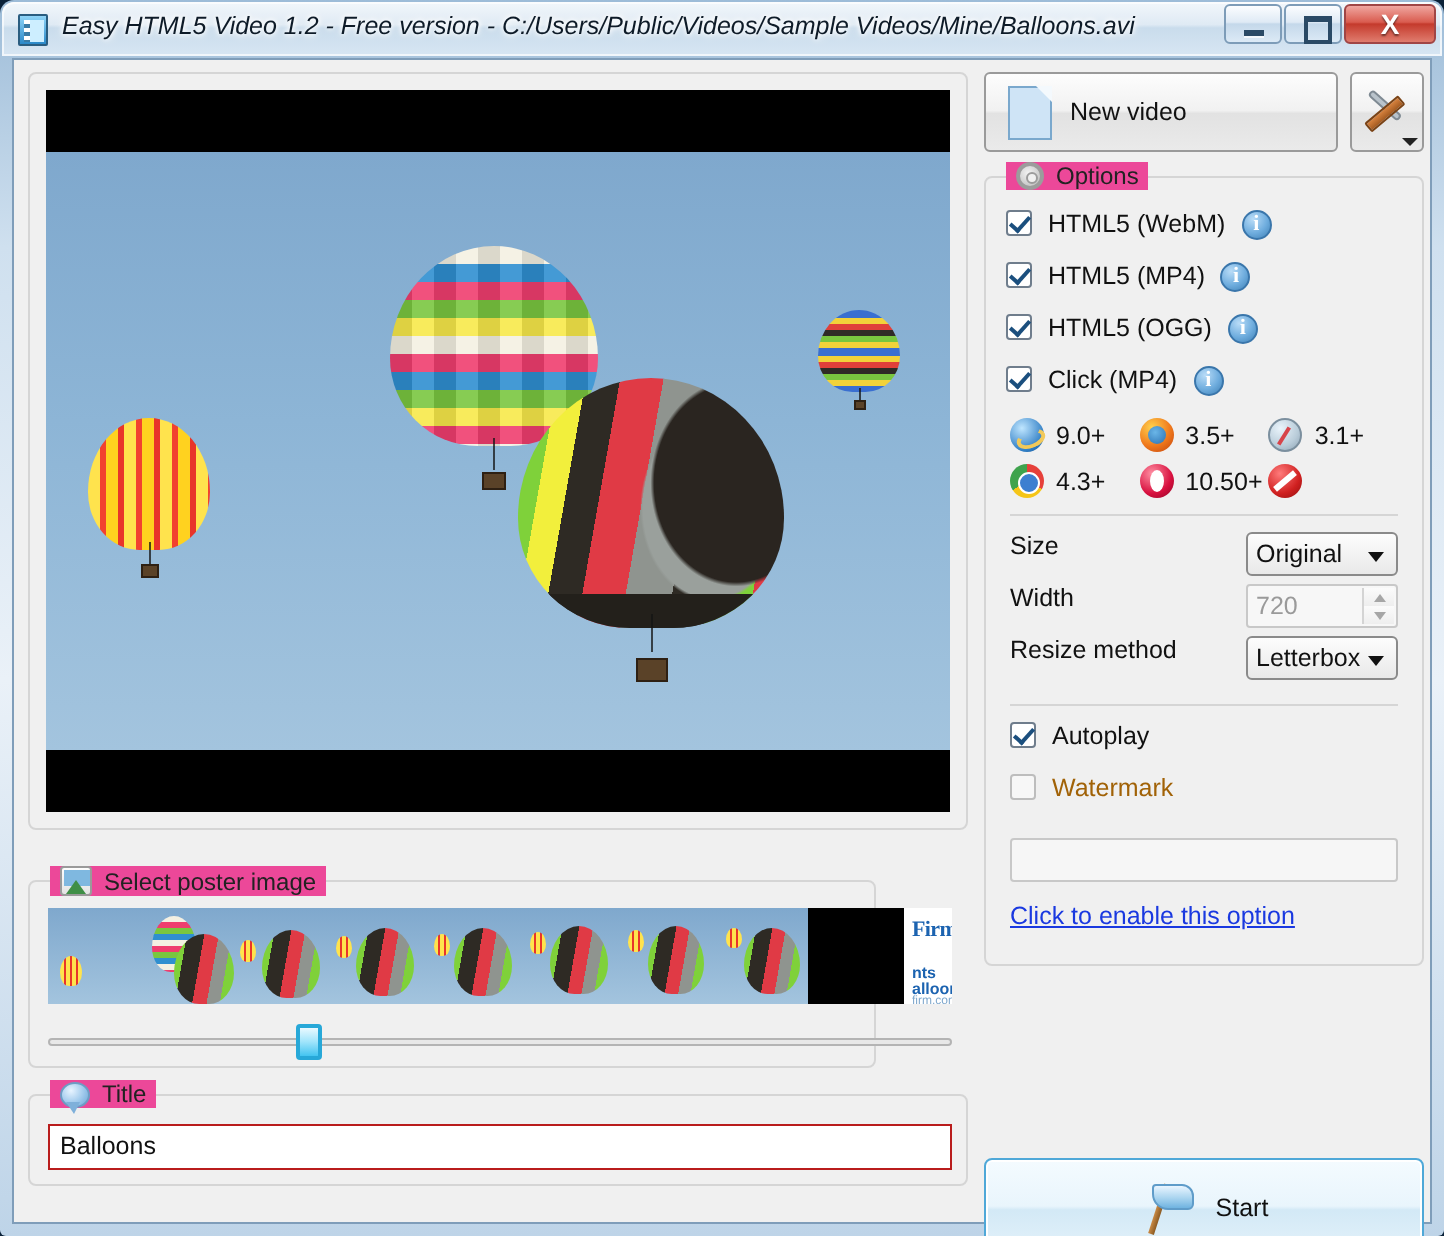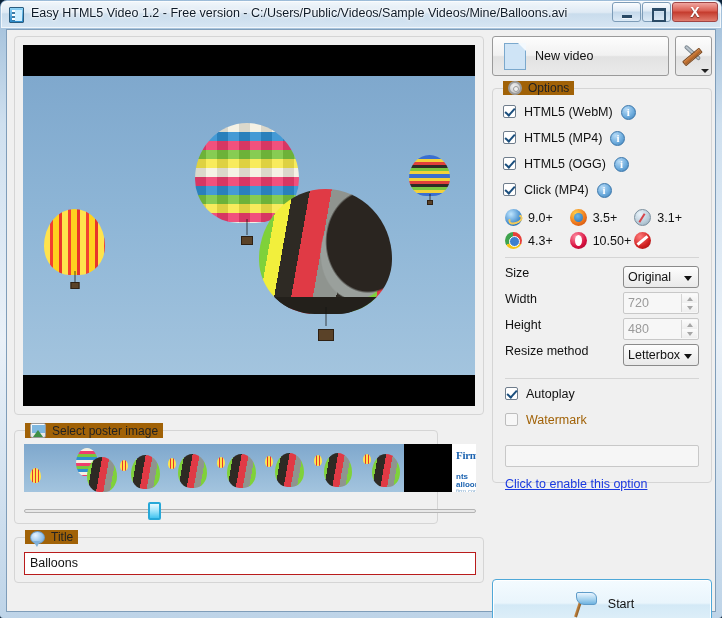--- a/index.html
+++ b/index.html
@@ -40,20 +40,21 @@
   }
   .title-icon:after {
     content: ""; position: absolute; right: 1px; top: 2px;
     width: 7px; height: 11px; background: #cdeeff;
   }
   .title-text {
     position: absolute; left: 30px; top: 5px;
     font-size: 12.5px; color: #0e1b28;
     text-shadow: 0 0 3px #fff, 0 0 6px #fff, 0 0 2px #fff;
     white-space: nowrap;
+    font-style: italic;
   }
   .winbtns { position: absolute; right: 3px; top: 1px; display: flex; gap: 1px; }
   .wb {
     width: 29px; height: 20px;
     border: 1px solid #7d9cb8;
     border-radius: 3px;
     background: linear-gradient(180deg,#fbfdff 0%,#dfeaf5 45%,#c4d8ea 50%,#dceaf6 100%);
     position: relative; cursor: default;
   }
   .wb.close {
@@ -88,21 +89,21 @@
   .left-col { position: absolute; left: 7px; top: 6px; width: 470px; }
 
   .group {
     border: 1px solid #d5d5d5;
     border-radius: 4px;
     background: #f0f0f0;
     position: relative;
   }
   .group-title {
     position: absolute; top: -8px; left: 10px;
-    background: #a16207; padding: 0 5px;
+    background: #ec4899; padding: 0 5px;
     display: flex; align-items: center; gap: 6px;
     font-size: 12px; color: #222;
   }
 
   
   .video-frame {
     width: 470px; height: 379px;
     border: 1px solid #d5d5d5; border-radius: 4px;
     background: #f0f0f0; padding: 8px;
   }
@@ -182,21 +183,21 @@
   .b4 .env {
     background: repeating-linear-gradient(180deg,
       #3a6fd0 0 4px, #f2d23a 4px 7px, #e0403a 7px 10px,
       #2f2b26 10px 13px, #79c63f 13px 16px, #f2d23a 16px 19px);
   }
   .b4 .bline { top:39px; height:7px; }
   .b4 .basket { width:6px; height:5px; }
 
   
   .poster-group {
-    margin-top: 15px; width: 424px; height: 94px; padding: 13px 9px 8px;
+    margin-top: 25px; width: 424px; height: 94px; padding: 13px 9px 8px;
   }
   .filmstrip {
     width: 452px; height: 48px;
     display: flex; overflow: hidden;
     border: 0;
   }
   .fcell { flex: 0 0 auto; height: 48px; position: relative; overflow: hidden; }
   .fcell.sky-cell { background: linear-gradient(180deg,#7fa8cd,#a3c4de); }
   .fcell.black-cell { background: #000; }
   .fcell.white-cell { background: #fff; }
@@ -630,30 +631,20 @@
           <span class="lbl">Width</span>
           <span class="spin">
             <span>720</span>
             <span class="spin-btns">
               <div class="spin-up"></div>
               <div class="spin-dn"></div>
             </span>
           </span>
         </div>
 
-        <div class="field-row">
-          <span class="lbl">Height</span>
-          <span class="spin">
-            <span>480</span>
-            <span class="spin-btns">
-              <div class="spin-up"></div>
-              <div class="spin-dn"></div>
-            </span>
-          </span>
-        </div>
 
         <div class="field-row">
           <span class="lbl">Resize method</span>
           <span class="sel">
             <span>Letterbox</span>
             <span class="caret"></span>
           </span>
         </div>
 
         <div class="hrule"></div>

